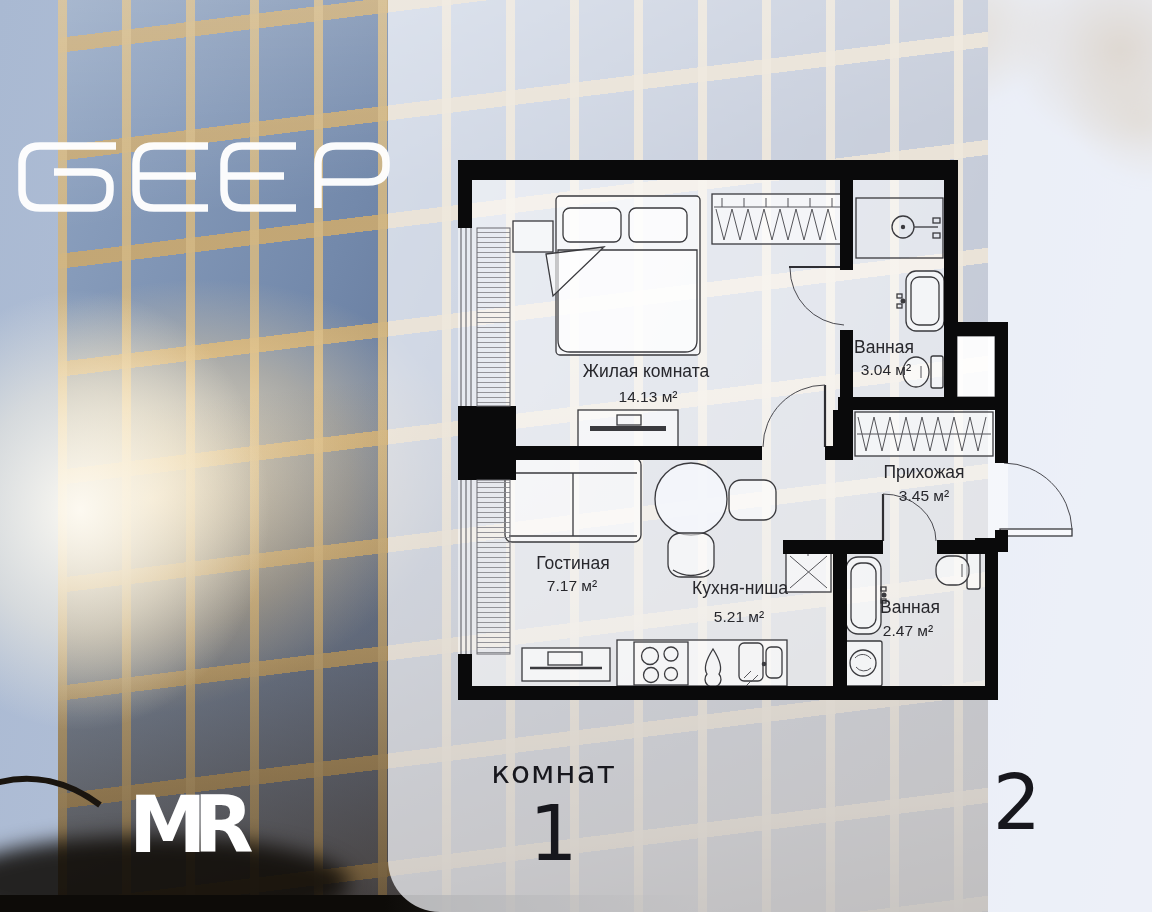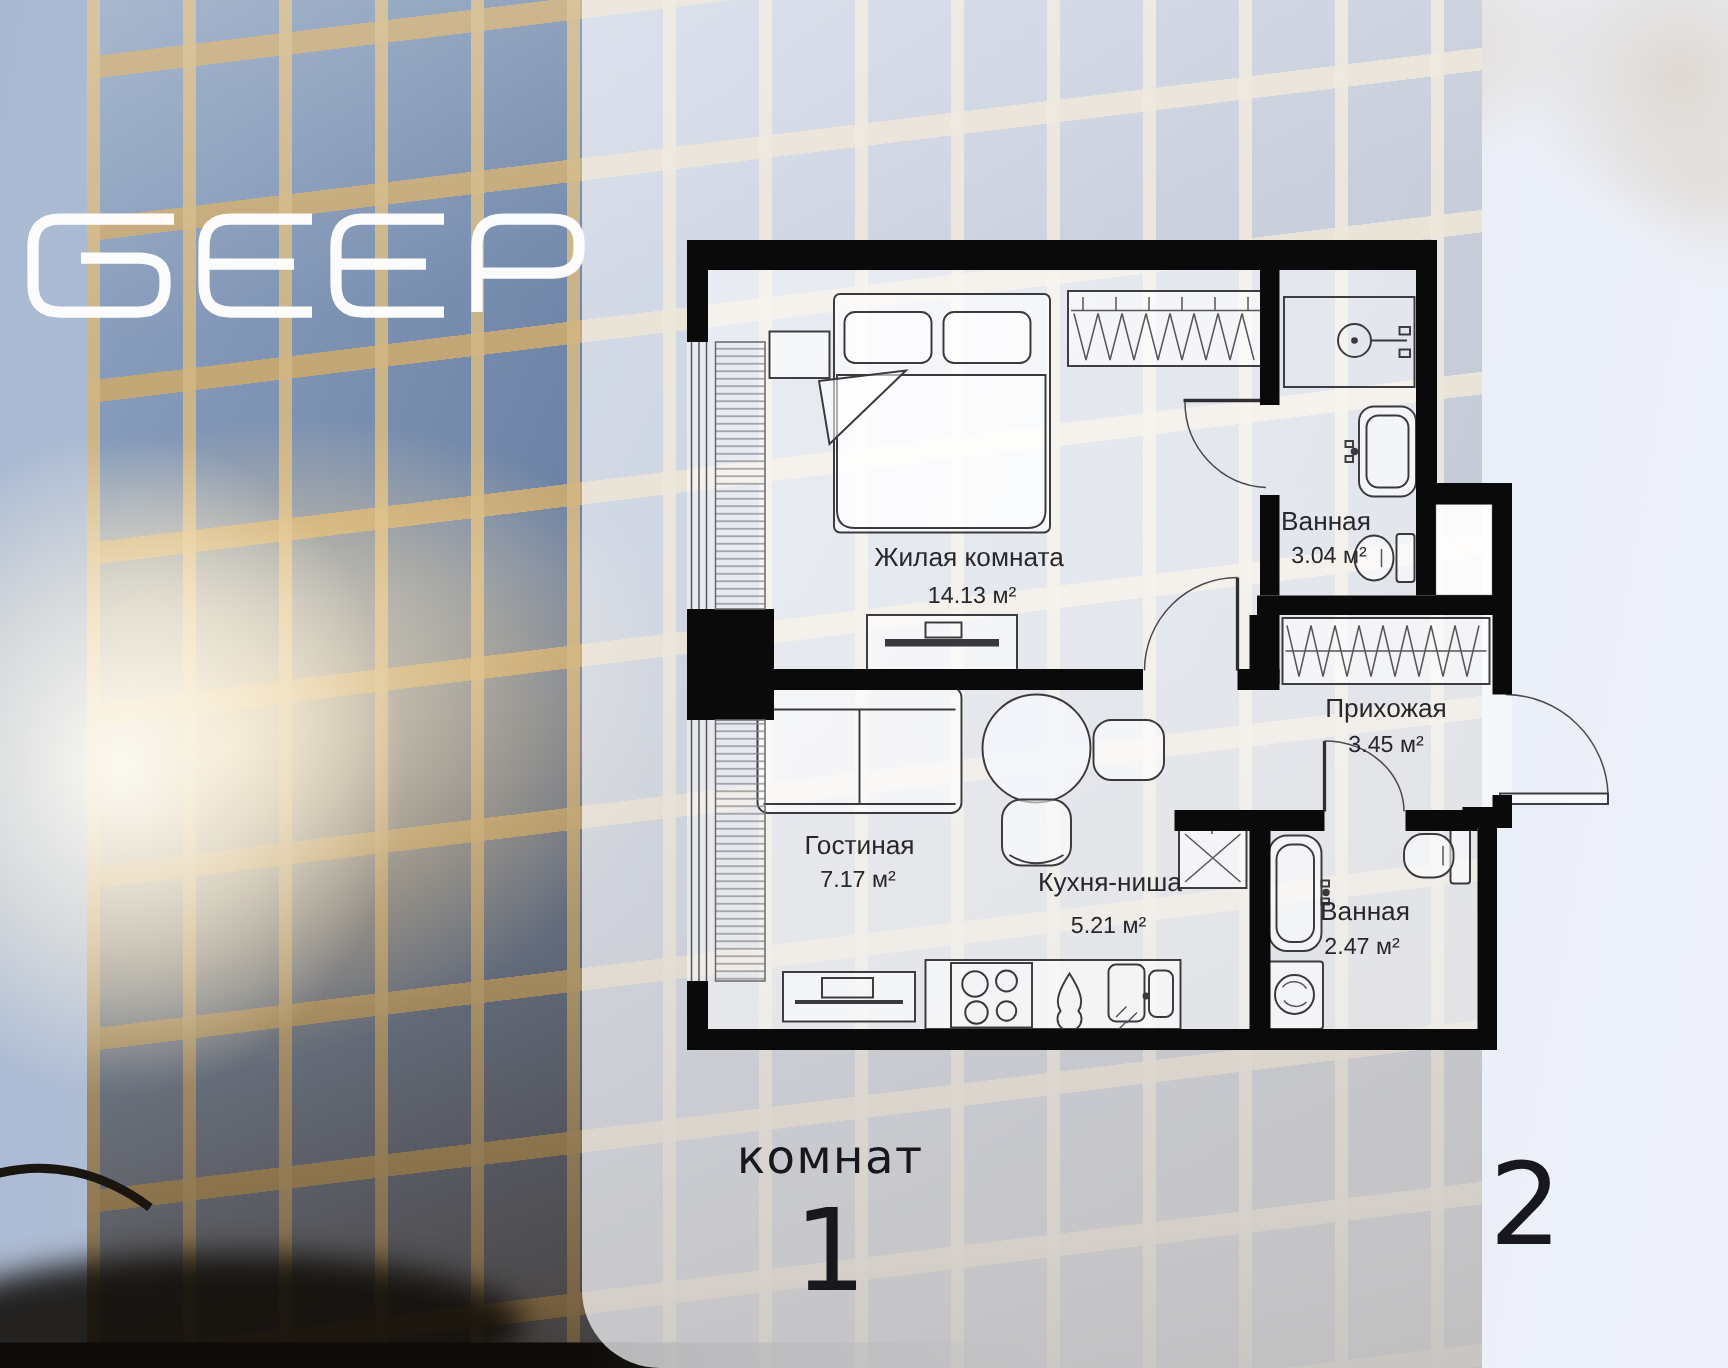--- a/index.html
+++ b/index.html
@@ -89,20 +89,21 @@
     <svg width="382" height="84" viewBox="0 0 382 84">
       <g fill="none" stroke="#ffffff" stroke-width="7.5" stroke-linejoin="round" opacity="0.97">
         <path d="M 108 12 L 32 12 Q 14 12 14 30 L 14 56 Q 14 74 32 74 L 84 74 Q 102 74 102 56 L 102 52 Q 102 38 84 38 L 46 38"></path>
         <path d="M 200 12 L 146 12 Q 128 12 128 30 L 128 56 Q 128 74 146 74 L 200 74 M 128 42 L 188 42"></path>
         <path d="M 288 12 L 234 12 Q 216 12 216 30 L 216 56 Q 216 74 234 74 L 288 74 M 216 42 L 276 42"></path>
         <path d="M 310 74 L 310 30 Q 310 12 328 12 L 360 12 Q 378 12 378 28 L 378 32 Q 378 48 360 48 L 310 48"></path>
       </g>
     </svg>
   </div>
 
+  <div class="mr">MR</div>
 
   <svg class="plan" viewBox="438 146 652 566">
 
     <path d="M458 160 H958 V322 H1008 V552 H998 V700 H458 Z" fill="rgba(255,255,255,0.5)"></path>
 
     <g>
       <rect class="fx" x="513" y="221" width="40" height="31"></rect>
     </g>
     <g>
       <rect class="fx" x="556" y="196" width="144" height="159" rx="4"></rect>

